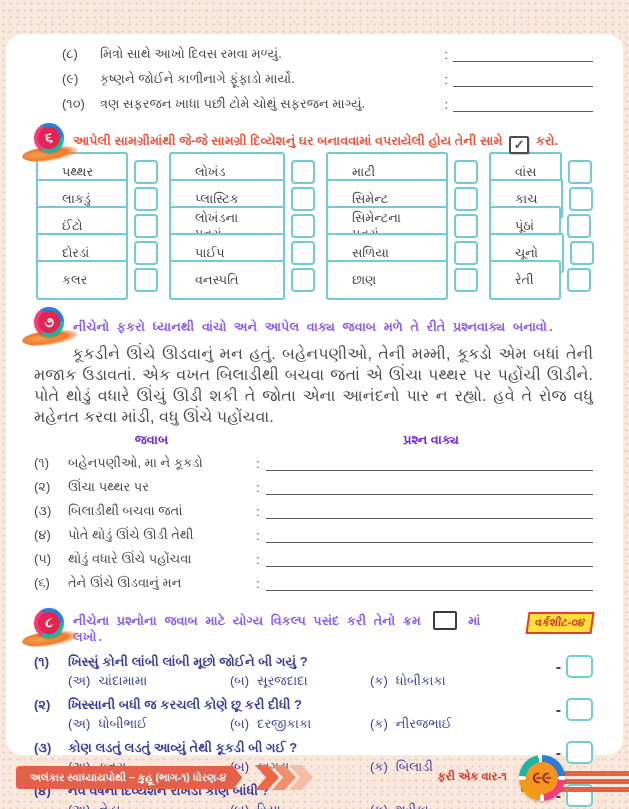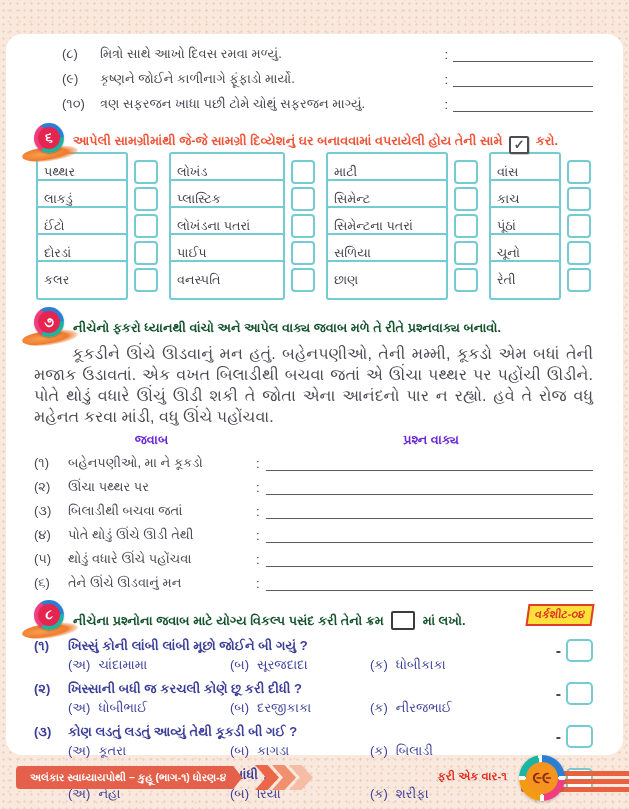--- a/index.html
+++ b/index.html
@@ -38,41 +38,41 @@
     background: conic-gradient(from 210deg, #ee3e7f 0 33%, #2a7fd4 33% 66%, #1ab5a3 66% 100%);
     box-shadow: 0 1px 2px rgba(0,0,0,.25);
   }
   .sec-badge .core {
     position: absolute; inset: 4px; border-radius: 50%; background: #e52550;
     color: #fff; display: flex; align-items: center; justify-content: center;
     font-size: 14px; font-weight: bold;
   }
   .sec-title { font-size: 12.8px; font-weight: bold; line-height: 1.25; margin-top: 12px; }
   .sec-title.orange { color: #f0553a; }
-  .sec-title.crimson { color: #14532d; }
+  .sec-title.crimson { color: #8b5cf6; font-family: Liberation Mono, monospace; }
   .inline-checkbox {
     display: inline-flex; align-items: center; justify-content: center;
     width: 20px; height: 18px; border: 2px solid #4c4c52; border-radius: 2px;
     background: #fff; vertical-align: -4px; margin: 0 3px;
     color: #55555c; font-size: 13px; font-weight: bold;
     box-shadow: 1px 1px 0 rgba(0,0,0,.18);
   }
   .inline-box {
     display: inline-block; width: 24px; height: 19px; border: 2px solid #3a3a40;
     border-radius: 2px; background: #fff; vertical-align: -5px; margin: 0 4px;
   }
   
   .materials { display: flex; justify-content: space-between; margin: 6px 2px 0 2px; }
   .mat-col { display: flex; flex-direction: column; }
   .mat-col.c1 { width: 122px; } .mat-col.c2 { width: 146px; }
   .mat-col.c3 { width: 152px; } .mat-col.c4 { width: 102px; }
   .mat-row { display: flex; align-items: center; height: 24px; margin-bottom: 3px; }
   .word-box {
     flex: 1; height: 40px; border: 2px solid #74cbd1; border-radius: 3px;
-    display: flex; align-items: center; padding: 0 6px;
+    display: flex; align-items: center; padding: 0 24px;
     font-size: 12.8px; color: #3f3f49; background: #fff;
   }
   .mat-check {
     width: 24px; height: 24px; flex: none; margin-left: 6px;
     border: 2px solid #74cbd1; border-radius: 4px; background: #fff; cursor: pointer;
   }
   
   .para { font-size: 16px; color: #4a4a52; line-height: 21px; text-align: justify; text-indent: 38px; margin-top: 2px; }
   .qa-cols { display: flex; margin-top: 5px; font-size: 12.8px; font-weight: bold; color: #6d28d9; }
   .qa-cols .h1 { width: 235px; text-align: center; }

